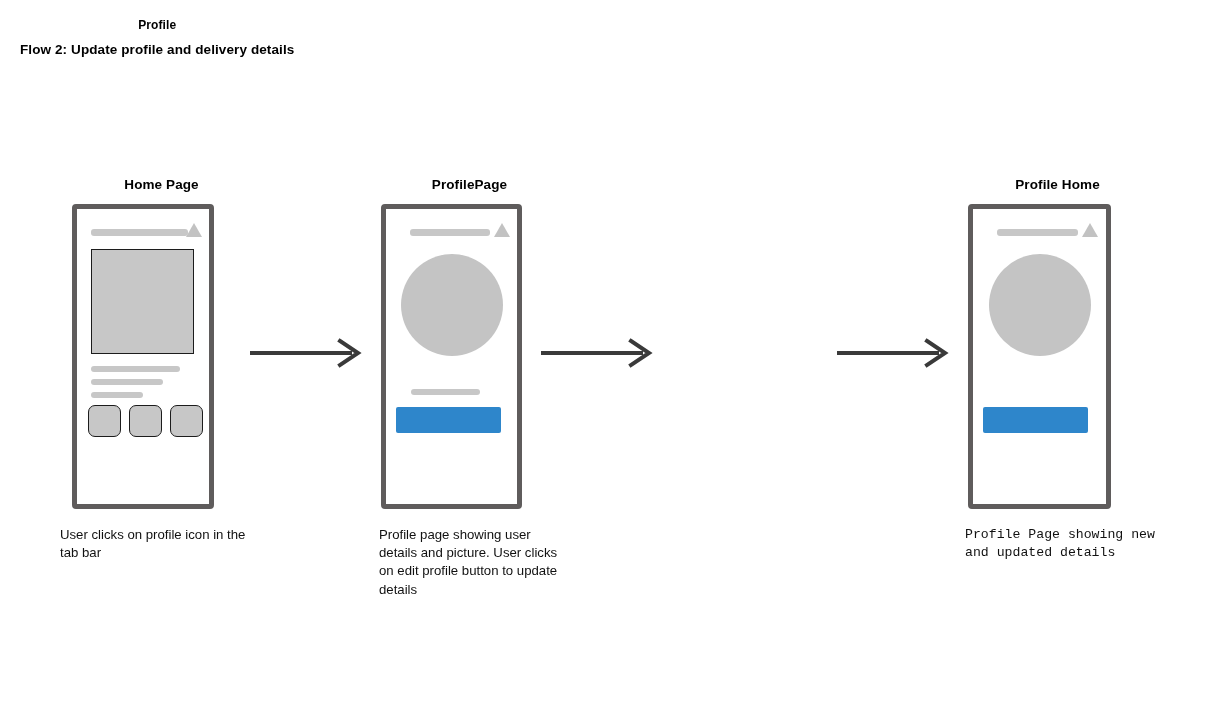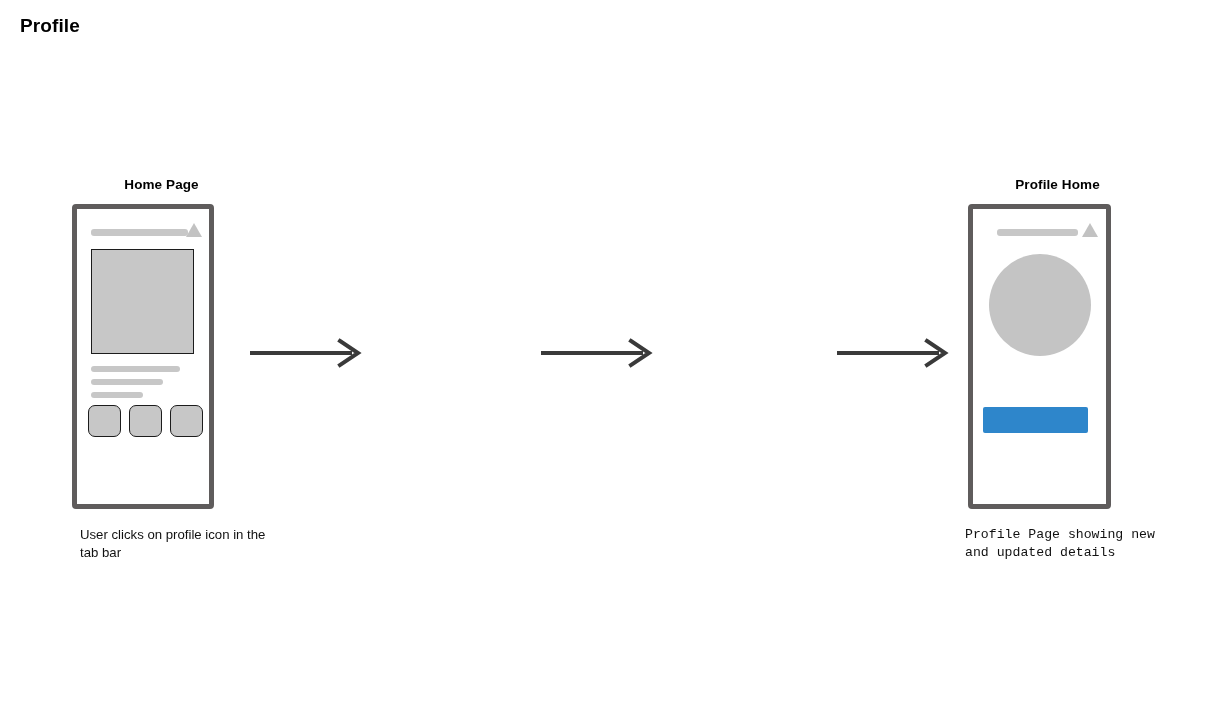--- a/index.html
+++ b/index.html
@@ -16,21 +16,21 @@
     overflow: hidden;
   }
 
   
   .doc-header {
     position: absolute;
     left: 20px;
     top: 17px;
   }
   .doc-title {
-    font-size: 19px;
+    font-size: 12px;
     font-weight: bold;
     line-height: 17px;
     letter-spacing: 0.1px;
     text-align: center;
   }
   .doc-subtitle {
     font-size: 13.5px;
     font-weight: bold;
     line-height: 17px;
     margin-top: 7px;
@@ -137,41 +137,42 @@
 
   
   .caption {
     position: absolute;
     top: 350px;
     font-size: 13.2px;
     line-height: 18.2px;
     color: #111111;
     width: 190px;
   }
-  .step-1 .caption { left: 58px; }
+  .step-1 .caption { left: 38px; }
   .step-2 .caption { left: 49px; }
   .step-3 .caption { left: 42px; }
   .step-4 .caption { left: 47px; font-family: Liberation Mono, monospace; }
 
   
   .arrow {
     position: absolute;
     top: 160px;
     width: 115px;
     height: 34px;
   }
   .arrow-1 { left: 248px; }
   .arrow-2 { left: 539px; }
   .arrow-3 { left: 835px; }
 </style>
 </head>
 <body>
 
 <div class="doc-header">
   <div class="doc-title">Profile</div>
+  <div class="doc-subtitle">Flow 2: Update profile and delivery details</div>
 </div>
 
 <div class="flow">
 
   <div class="step step-1">
     <div class="step-title">Home Page</div>
 
     <div class="phone phone-1">
       <div class="screen">
         <div class="bar" style="left:14px; top:20px; width:97px; height:7px;"></div>
@@ -189,20 +190,35 @@
     <div class="caption">User clicks on profile icon in the tab bar</div>
   </div>
 
   <div class="arrow arrow-1">
     <svg width="115" height="34" viewBox="0 0 115 34">
       <line x1="2" y1="17" x2="104" y2="17" stroke="#3a3a3a" stroke-width="4"></line>
       <polyline points="92,5 110,17 92,29" fill="none" stroke="#3a3a3a" stroke-width="4" stroke-linecap="square" stroke-linejoin="miter"></polyline>
     </svg>
   </div>
 
+  <div class="step step-2">
+    <div class="step-title">ProfilePage</div>
+
+    <div class="phone phone-2">
+      <div class="screen">
+        <div class="bar" style="left:24px; top:20px; width:80px; height:7px;"></div>
+        <div class="tri" style="left:108px; top:14px;"></div>
+        <div class="avatar" style="left:15px; top:45px; width:102px; height:102px;"></div>
+        <div class="bar" style="left:25px; top:180px; width:69px; height:6px;"></div>
+        <div class="btn" style="left:10px; top:198px; width:105px; height:26px;"></div>
+      </div>
+    </div>
+
+    <div class="caption">Profile page showing user details and picture. User clicks on edit profile button to update details</div>
+  </div>
 
   <div class="arrow arrow-2">
     <svg width="115" height="34" viewBox="0 0 115 34">
       <line x1="2" y1="17" x2="104" y2="17" stroke="#3a3a3a" stroke-width="4"></line>
       <polyline points="92,5 110,17 92,29" fill="none" stroke="#3a3a3a" stroke-width="4" stroke-linecap="square" stroke-linejoin="miter"></polyline>
     </svg>
   </div>
 
 
   <div class="arrow arrow-3">

